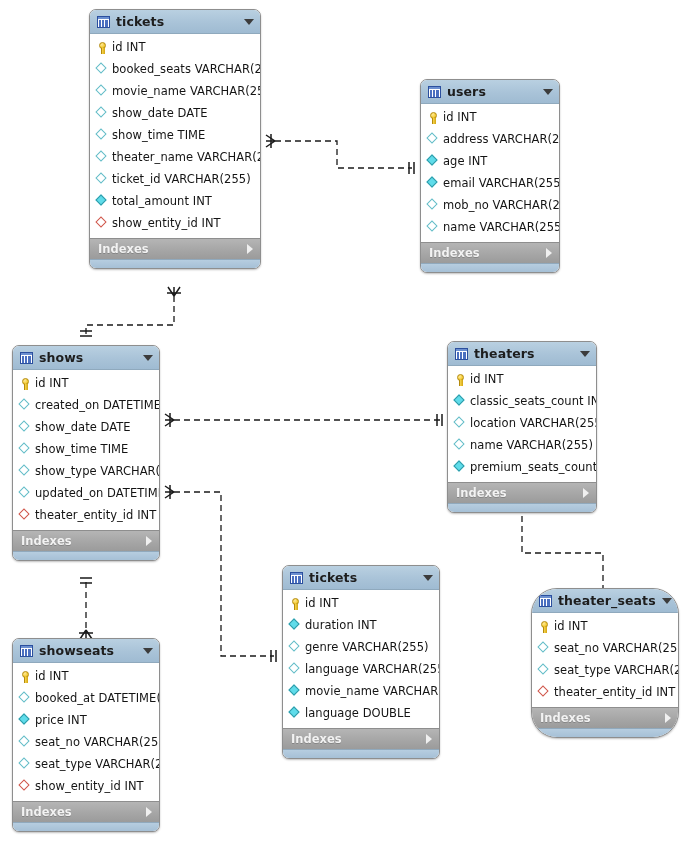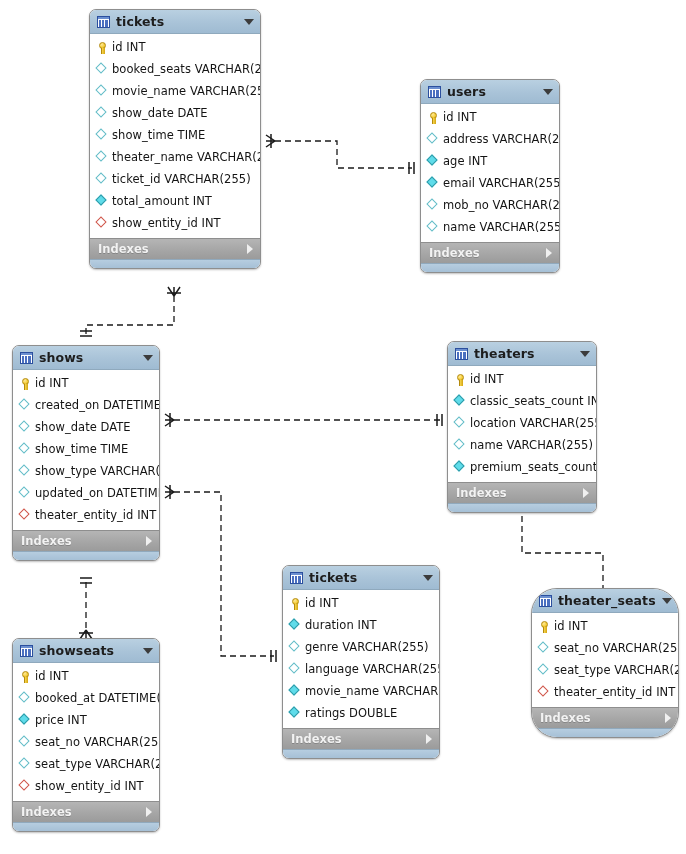--- a/index.html
+++ b/index.html
@@ -449,21 +449,21 @@
           <div class="col-row">
             <span class="ic ic-filled">
               <span class="dia"></span>
             </span>
             <span class="col-name">movie_name VARCHAR(255)</span>
           </div>
           <div class="col-row">
             <span class="ic ic-filled">
               <span class="dia"></span>
             </span>
-            <span class="col-name">ratings DOUBLE</span>
+            <span class="col-name">language DOUBLE</span>
           </div>
         </div>
         <div class="tb-indexes">
           <span class="lbl">Indexes</span>
           <span class="arrow"></span>
         </div>
         <div class="tb-foot"></div>
       </div>
       <div class="table-box" style="left: 531px; top: 588px; width: 148px; border-radius: 26px;">
         <div class="tb-header">

